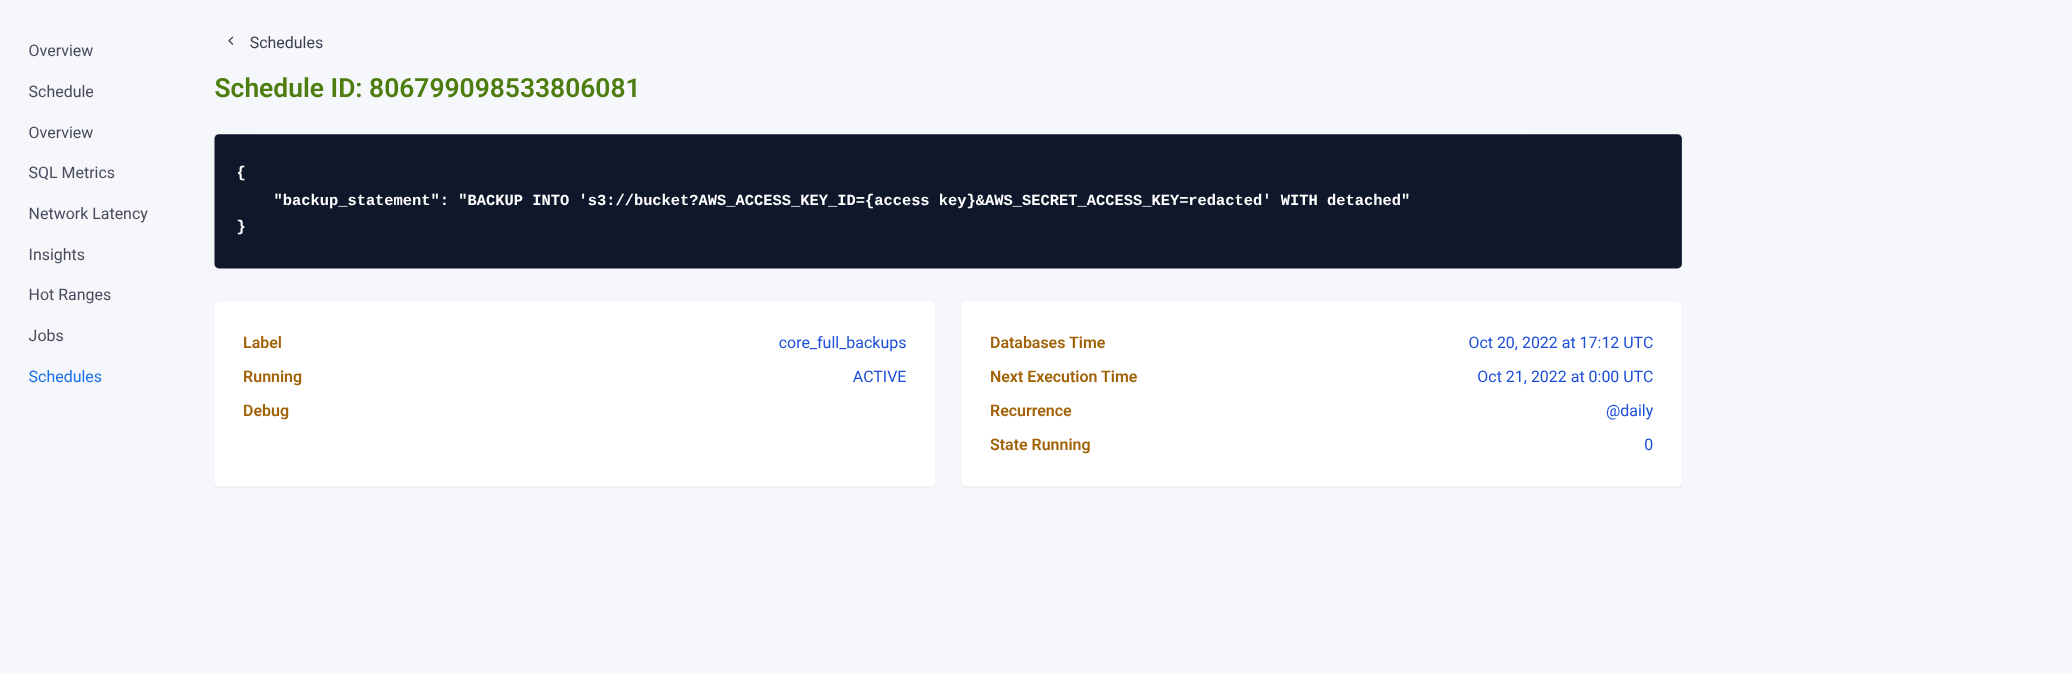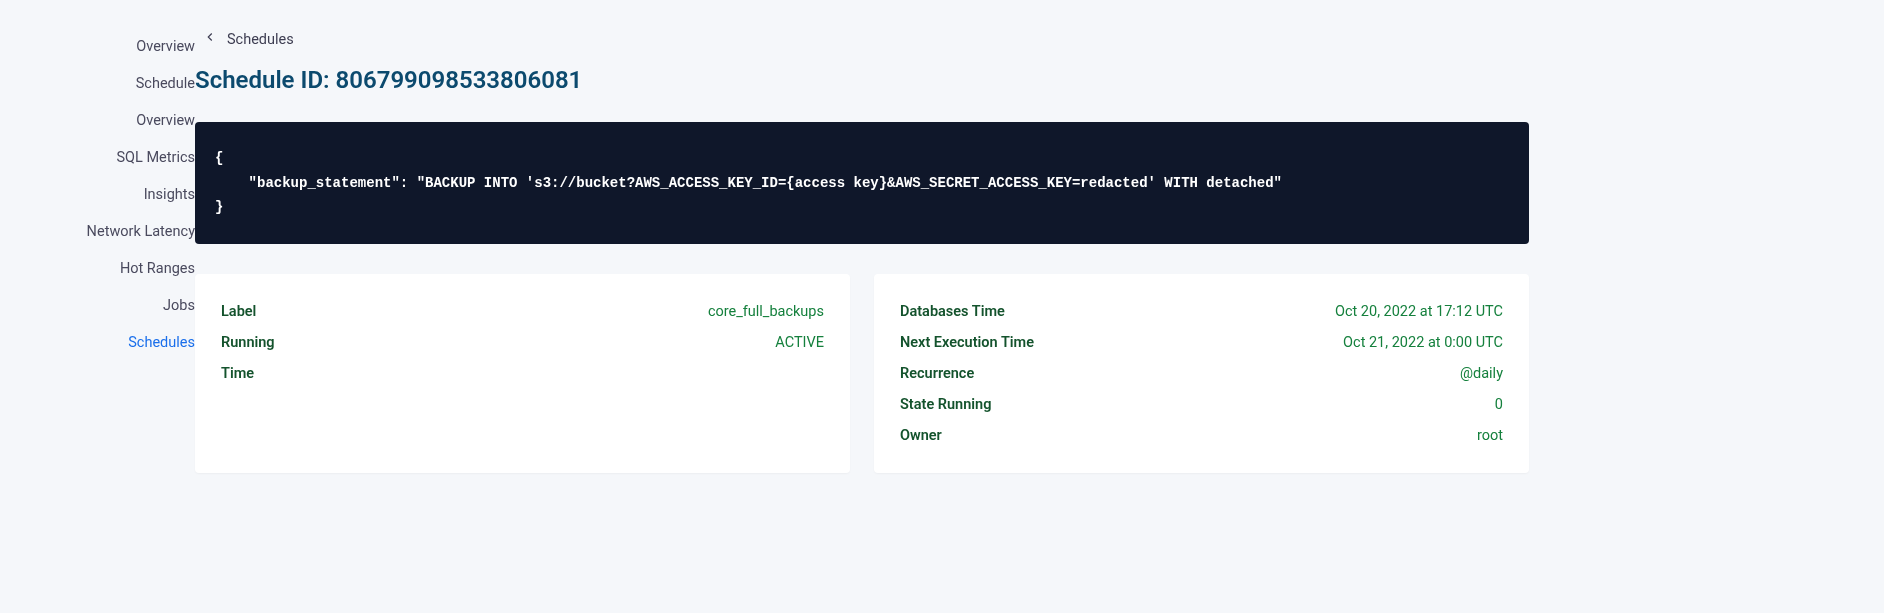--- a/index.html
+++ b/index.html
@@ -22,21 +22,20 @@
       padding: 28px 0 0 26px;
       flex-shrink: 0;
     }
     .sidebar-item {
       display: block;
       padding: 10px 0;
       color: #4a4a5e;
       font-size: 14.5px;
       cursor: pointer;
       text-decoration: none;
-      text-align: right;
     }
     .sidebar-item.active {
       color: #1a6feb;
     }
     .main {
       flex: 1;
       padding: 30px 26px 30px 0;
       max-width: 1360px;
     }
     .breadcrumb {
@@ -52,21 +51,21 @@
     .breadcrumb svg {
       width: 14px;
       height: 14px;
       stroke: #3e3e52;
       stroke-width: 2;
       fill: none;
     }
     .page-title {
       font-size: 24px;
       font-weight: 600;
-      color: #0c4a6e;
+      color: #4d7c0f;
       margin-bottom: 28px;
     }
     .code-block {
       background: #0f172a;
       color: #ffffff;
       border-radius: 4px;
       padding: 24px 20px;
       font-family: "SFMono-Regular", Consolas, "Liberation Mono", Menlo, monospace;
       font-size: 14px;
       line-height: 1.75;
@@ -87,40 +86,40 @@
       box-shadow: 0 1px 2px rgba(0,0,0,0.04);
     }
     .kv-row {
       display: flex;
       justify-content: space-between;
       align-items: center;
       padding: 7px 0;
     }
     .kv-label {
       font-weight: 600;
-      color: #14532d;
+      color: #a16207;
       font-size: 14.5px;
       text-align: right;
     }
     .kv-value {
-      color: #15803d;
+      color: #1d4ed8;
       font-size: 14.5px;
     }
   </style>
 </head>
 <body>
 
 <div class="layout">
   <nav class="sidebar">
     <a class="sidebar-item">Overview</a>
     <a class="sidebar-item">Schedule</a>
     <a class="sidebar-item">Overview</a>
     <a class="sidebar-item">SQL Metrics</a>
+    <a class="sidebar-item">Network Latency</a>
     <a class="sidebar-item">Insights</a>
-    <a class="sidebar-item">Network Latency</a>
     <a class="sidebar-item">Hot Ranges</a>
     <a class="sidebar-item">Jobs</a>
     <a class="sidebar-item active">Schedules</a>
   </nav>
 
   <main class="main">
     <div class="breadcrumb">
       <span>
         <svg viewBox="0 0 24 24">
             <path d="M15 18l-6-6 6-6"></path>
@@ -139,21 +138,21 @@
       <div class="card">
         <div class="kv-row">
           <span class="kv-label">Label</span>
           <span class="kv-value">core_full_backups</span>
         </div>
         <div class="kv-row">
           <span class="kv-label">Running</span>
           <span class="kv-value">ACTIVE</span>
         </div>
         <div class="kv-row">
-          <span class="kv-label">Time</span>
+          <span class="kv-label">Debug</span>
           <span class="kv-value"></span>
         </div>
       </div>
 
       <div class="card">
         <div class="kv-row">
           <span class="kv-label">Databases Time</span>
           <span class="kv-value">Oct 20, 2022 at 17:12 UTC</span>
         </div>
         <div class="kv-row">
@@ -161,20 +160,16 @@
           <span class="kv-value">Oct 21, 2022 at 0:00 UTC</span>
         </div>
         <div class="kv-row">
           <span class="kv-label">Recurrence</span>
           <span class="kv-value">@daily</span>
         </div>
         <div class="kv-row">
           <span class="kv-label">State Running</span>
           <span class="kv-value">0</span>
         </div>
-        <div class="kv-row">
-          <span class="kv-label">Owner</span>
-          <span class="kv-value">root</span>
-        </div>
       </div>
     </div>
   </main>
 </div>
 
 </body></html>

